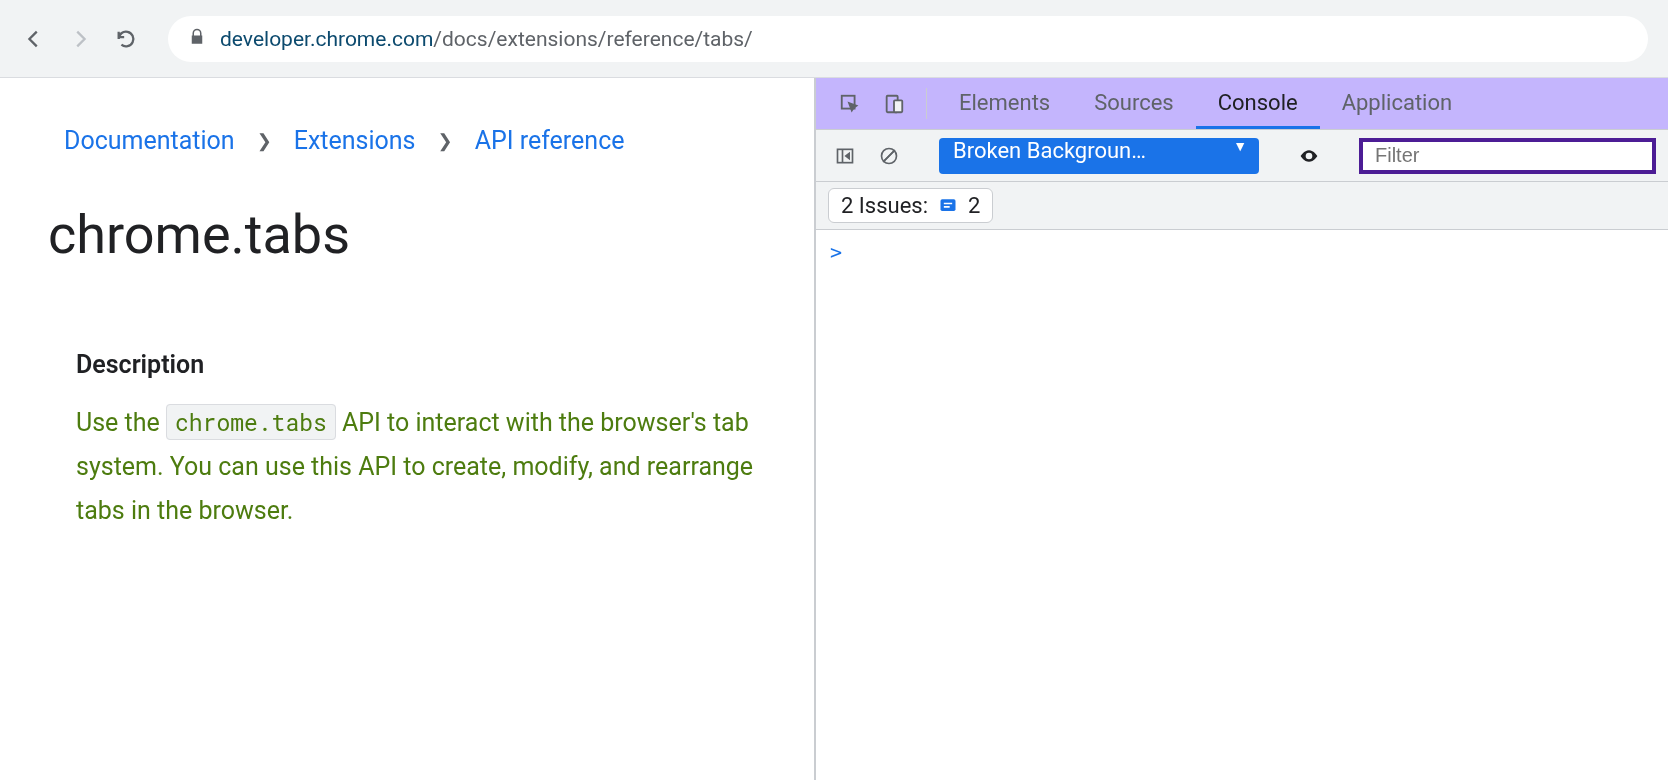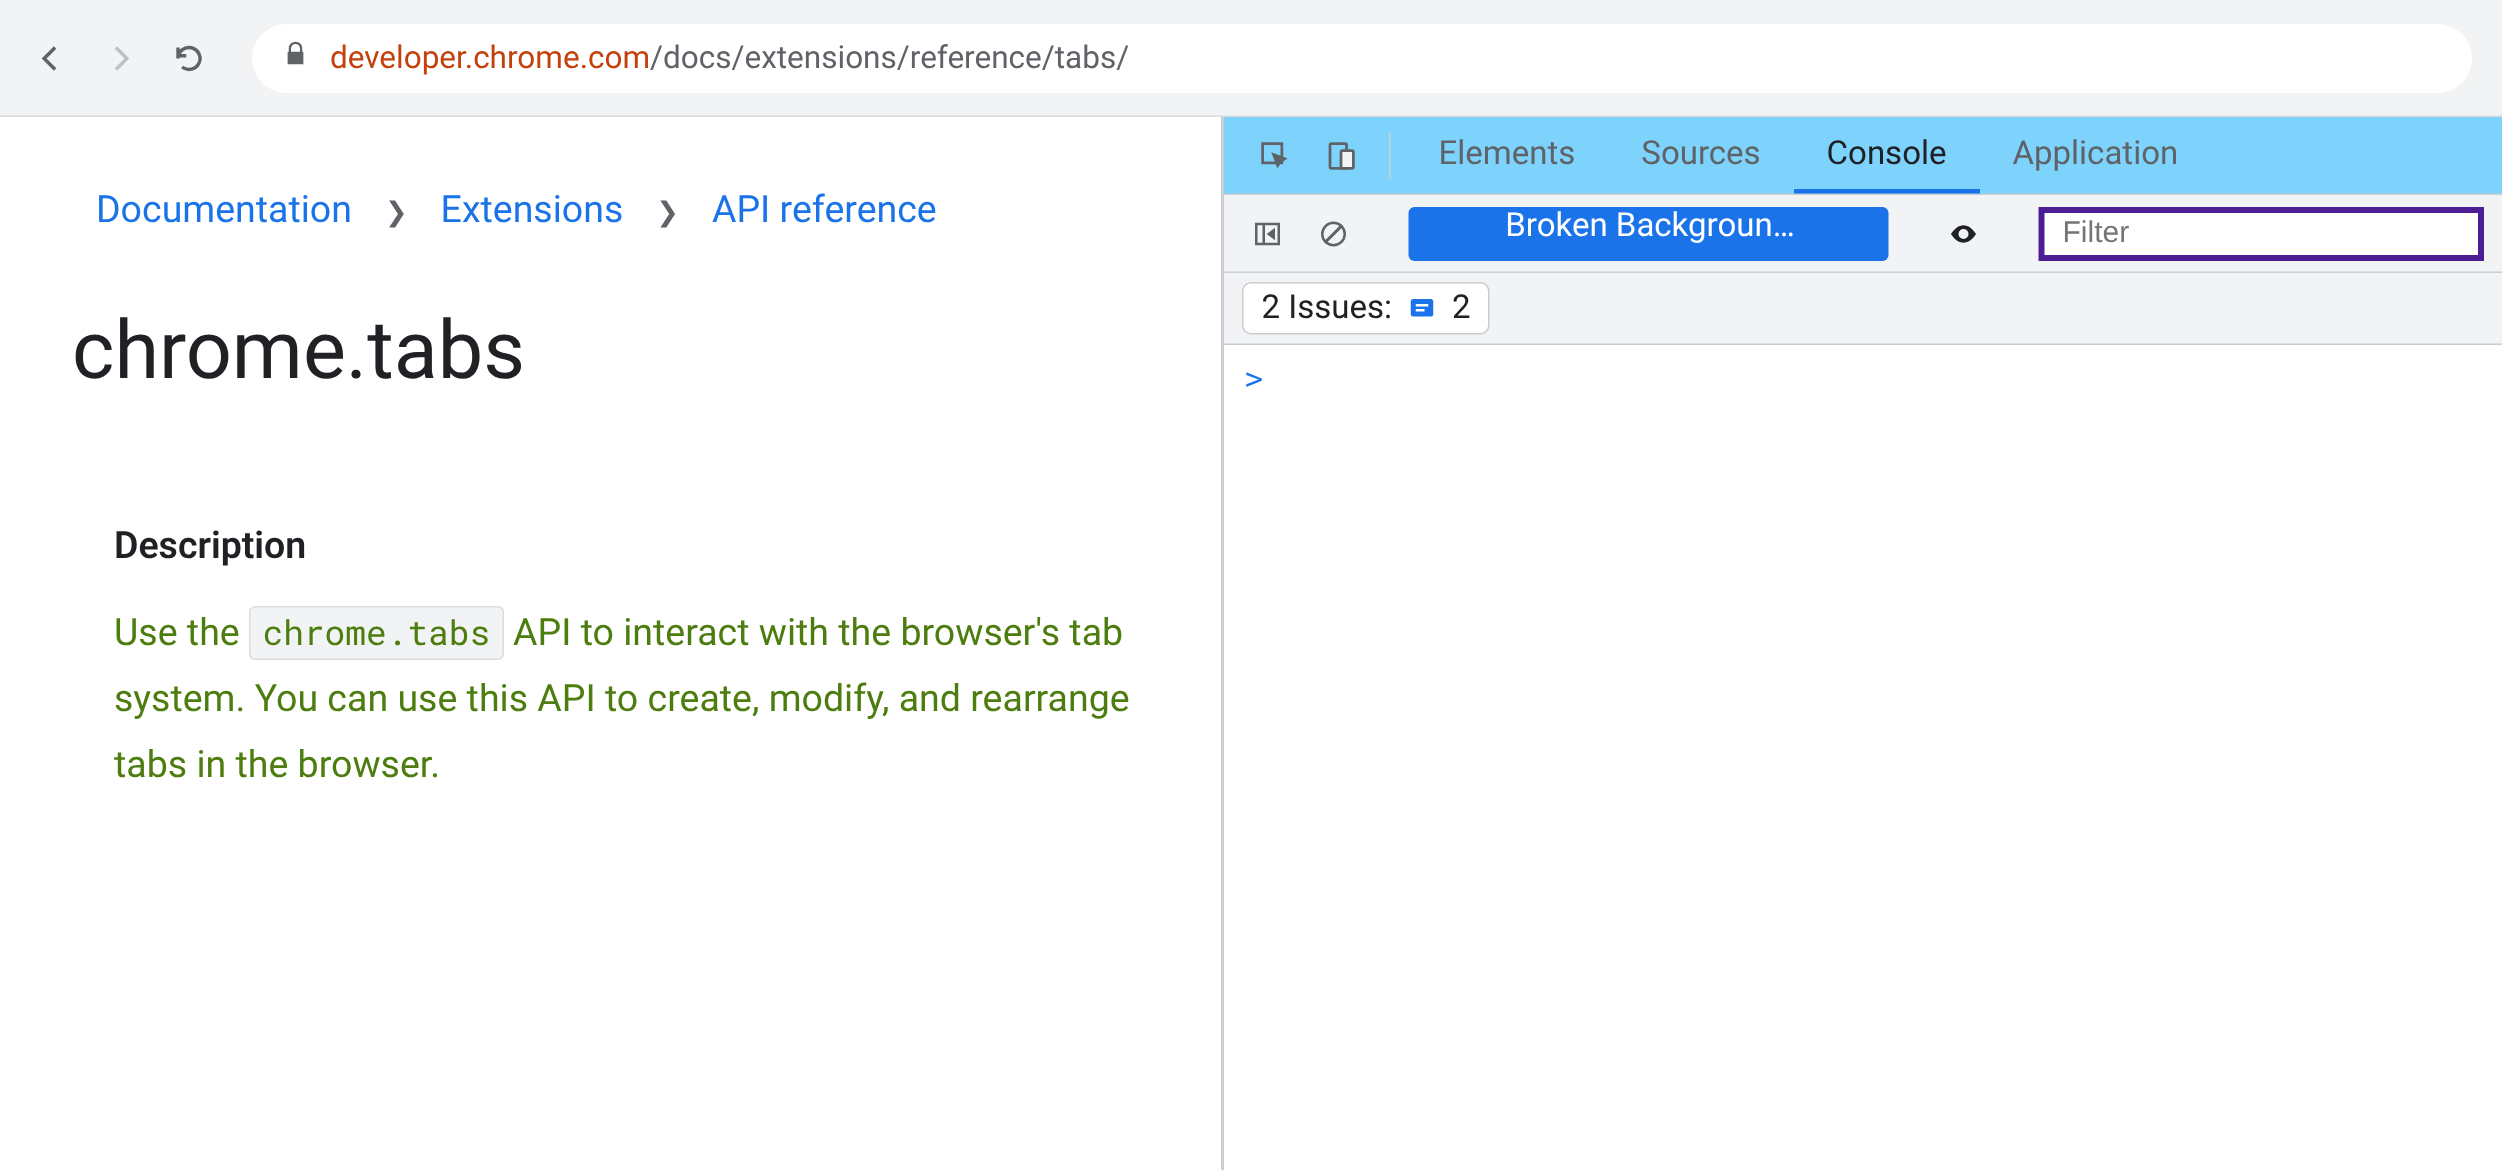--- a/index.html
+++ b/index.html
@@ -36,21 +36,21 @@
   border-radius: 23px;
   display: flex;
   align-items: center;
   padding: 0 20px;
   gap: 14px;
   font-size: 21px;
   margin-left: 10px;
 }
 .lock-icon { color: #5f6368; }
 .url-text { color: #202124; white-space: nowrap; }
-.url-domain { color: #c2410c; }
+.url-domain { color: #0c4a6e; }
 .url-path { color: #5f6368; }
 
 
 .main-split { display: flex; height: calc(100% - 78px); }
 
 
 .page-pane {
   width: 838px;
   border-right: 2px solid #cacdd1;
   display: flex;
@@ -98,21 +98,21 @@
   padding: 2px 8px;
   border-radius: 4px;
   font-size: 23px;
 }
 
 
 .devtools-pane { flex: 1; display: flex; flex-direction: column; background: #fff; }
 
 .dt-tabs {
   height: 52px;
-  background: #7dd3fc;
+  background: #c4b5fd;
   border-bottom: 1px solid #cacdd1;
   display: flex;
   align-items: stretch;
   padding-left: 12px;
 }
 .dt-tab-icon {
   width: 44px;
   display: flex; align-items: center; justify-content: center;
   color: #5f6368;
   cursor: pointer;
@@ -150,28 +150,26 @@
   color: #5f6368;
   cursor: pointer;
 }
 .dt-sub-icon svg { width: 20px; height: 20px; }
 .context-dropdown {
   background: #1a73e8;
   color: #fff;
   height: 36px;
   border-radius: 4px;
   display: flex;
-  align-items: center;
   padding: 0 12px 0 14px;
   font-size: 22px;
   cursor: pointer;
   gap: 60px;
   min-width: 320px;
   justify-content: space-between;
-  flex-direction: column;
 }
 .context-dropdown .arrow { font-size: 14px; }
 .eye-icon { color: #202124; }
 .filter-input {
   flex: 1;
   height: 36px;
   border: 4px solid #4c1d95;
   background: #fff;
   padding: 0 12px;
   font-size: 20px;

